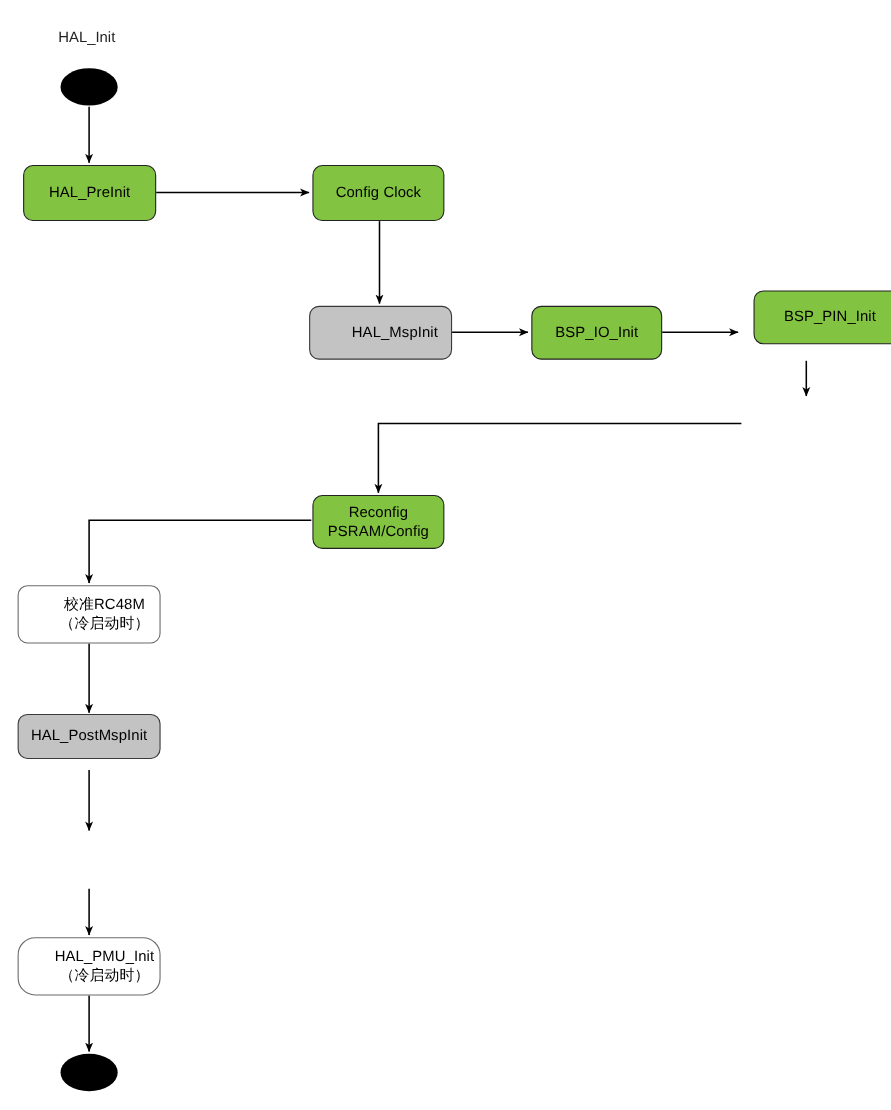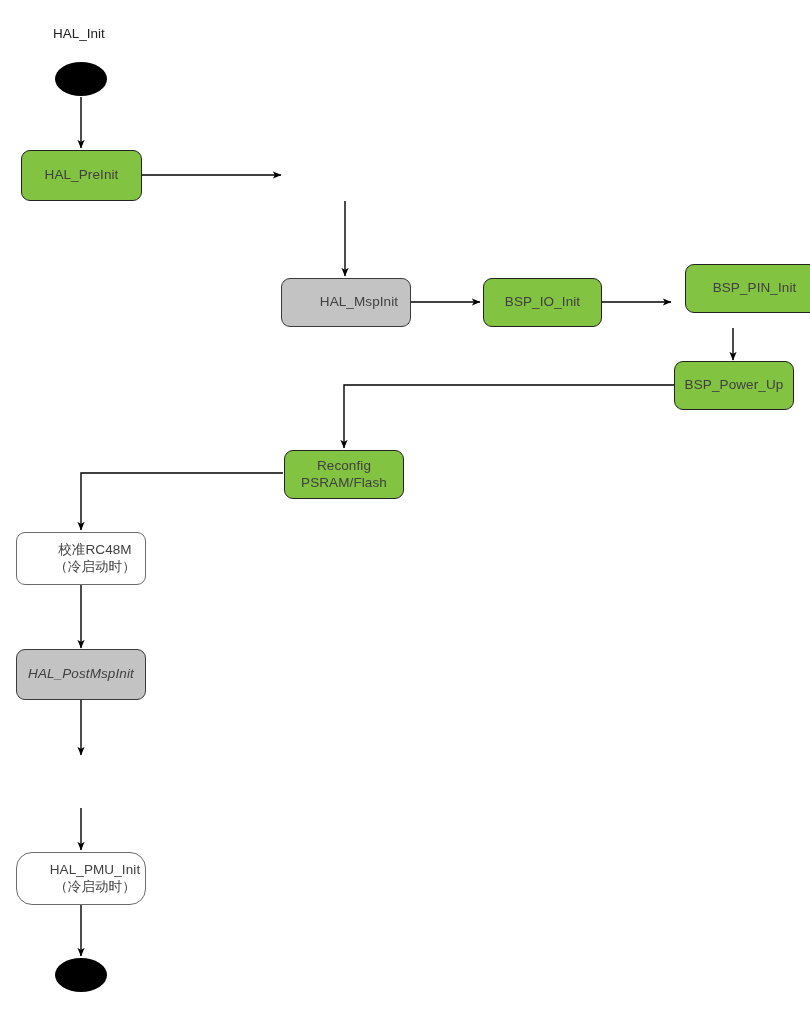--- a/index.html
+++ b/index.html
@@ -29,21 +29,21 @@
   .node {
     position: absolute;
     box-sizing: border-box;
     display: flex;
     align-items: center;
     justify-content: center;
     text-align: center;
     border-radius: 9px;
     font-size: 13.5px;
     line-height: 1.25;
-    color: #404040;
+    color: #000000;
     white-space: pre-line;
     letter-spacing: 0.1px;
   }
   .node.green {
     background: #82c341;
     border: 1.6px solid #222222;
   }
   .node.gray {
     background: #c3c3c3;
     border: 1.6px solid #3a3a3a;
@@ -92,36 +92,36 @@
       <path d="M81,905 L81,956"></path>
     </g>
   </svg>
 
   <div class="free-label" style="left:53px; top:26px;">HAL_Init</div>
 
   <div class="terminator" style="left:55px; top:62px; width:52px; height:34px;"></div>
 
   <div class="node green" style="left:21px; top:150px; width:121px; height:51px;">HAL_PreInit</div>
 
+  <div class="node green" style="left:284px; top:150px; width:120px; height:51px;">Config Clock</div>
 
   <div class="node gray" style="left:281px; top:278px; width:130px; height:49px;padding-left:26px;">HAL_MspInit</div>
 
   <div class="node green" style="left:483px; top:278px; width:119px; height:49px;text-align:center;">BSP_IO_Init</div>
 
   <div class="node green" style="left:674px; top:264px; width:139px; height:49px;margin-left:11px;">BSP_PIN_Init</div>
 
-  <div class="node green" style="left:674px; top:361px; width:120px; height:49px;">BSP_Power_Up</div>
 
   <div class="node green" style="left:284px; top:450px; width:120px; height:49px;">Reconfig
-PSRAM/Flash</div>
+PSRAM/Config</div>
 
   <div class="node white" style="left:16px; top:532px; width:130px; height:53px;">校准RC48M
 （冷启动时）</div>
 
-  <div class="node gray" style="left:16px; top:649px; width:130px; height:51px;font-style:italic;">HAL_PostMspInit</div>
+  <div class="node gray" style="left:16px; top:649px; width:130px; height:41px;">HAL_PostMspInit</div>
 
 
   <div class="node white" style="left:16px; top:852px; width:130px; height:53px;border-radius:16px;">HAL_PMU_Init
 （冷启动时）</div>
 
   <div class="terminator" style="left:55px; top:958px; width:52px; height:34px;"></div>
 
 </div>
 
 </body></html>

